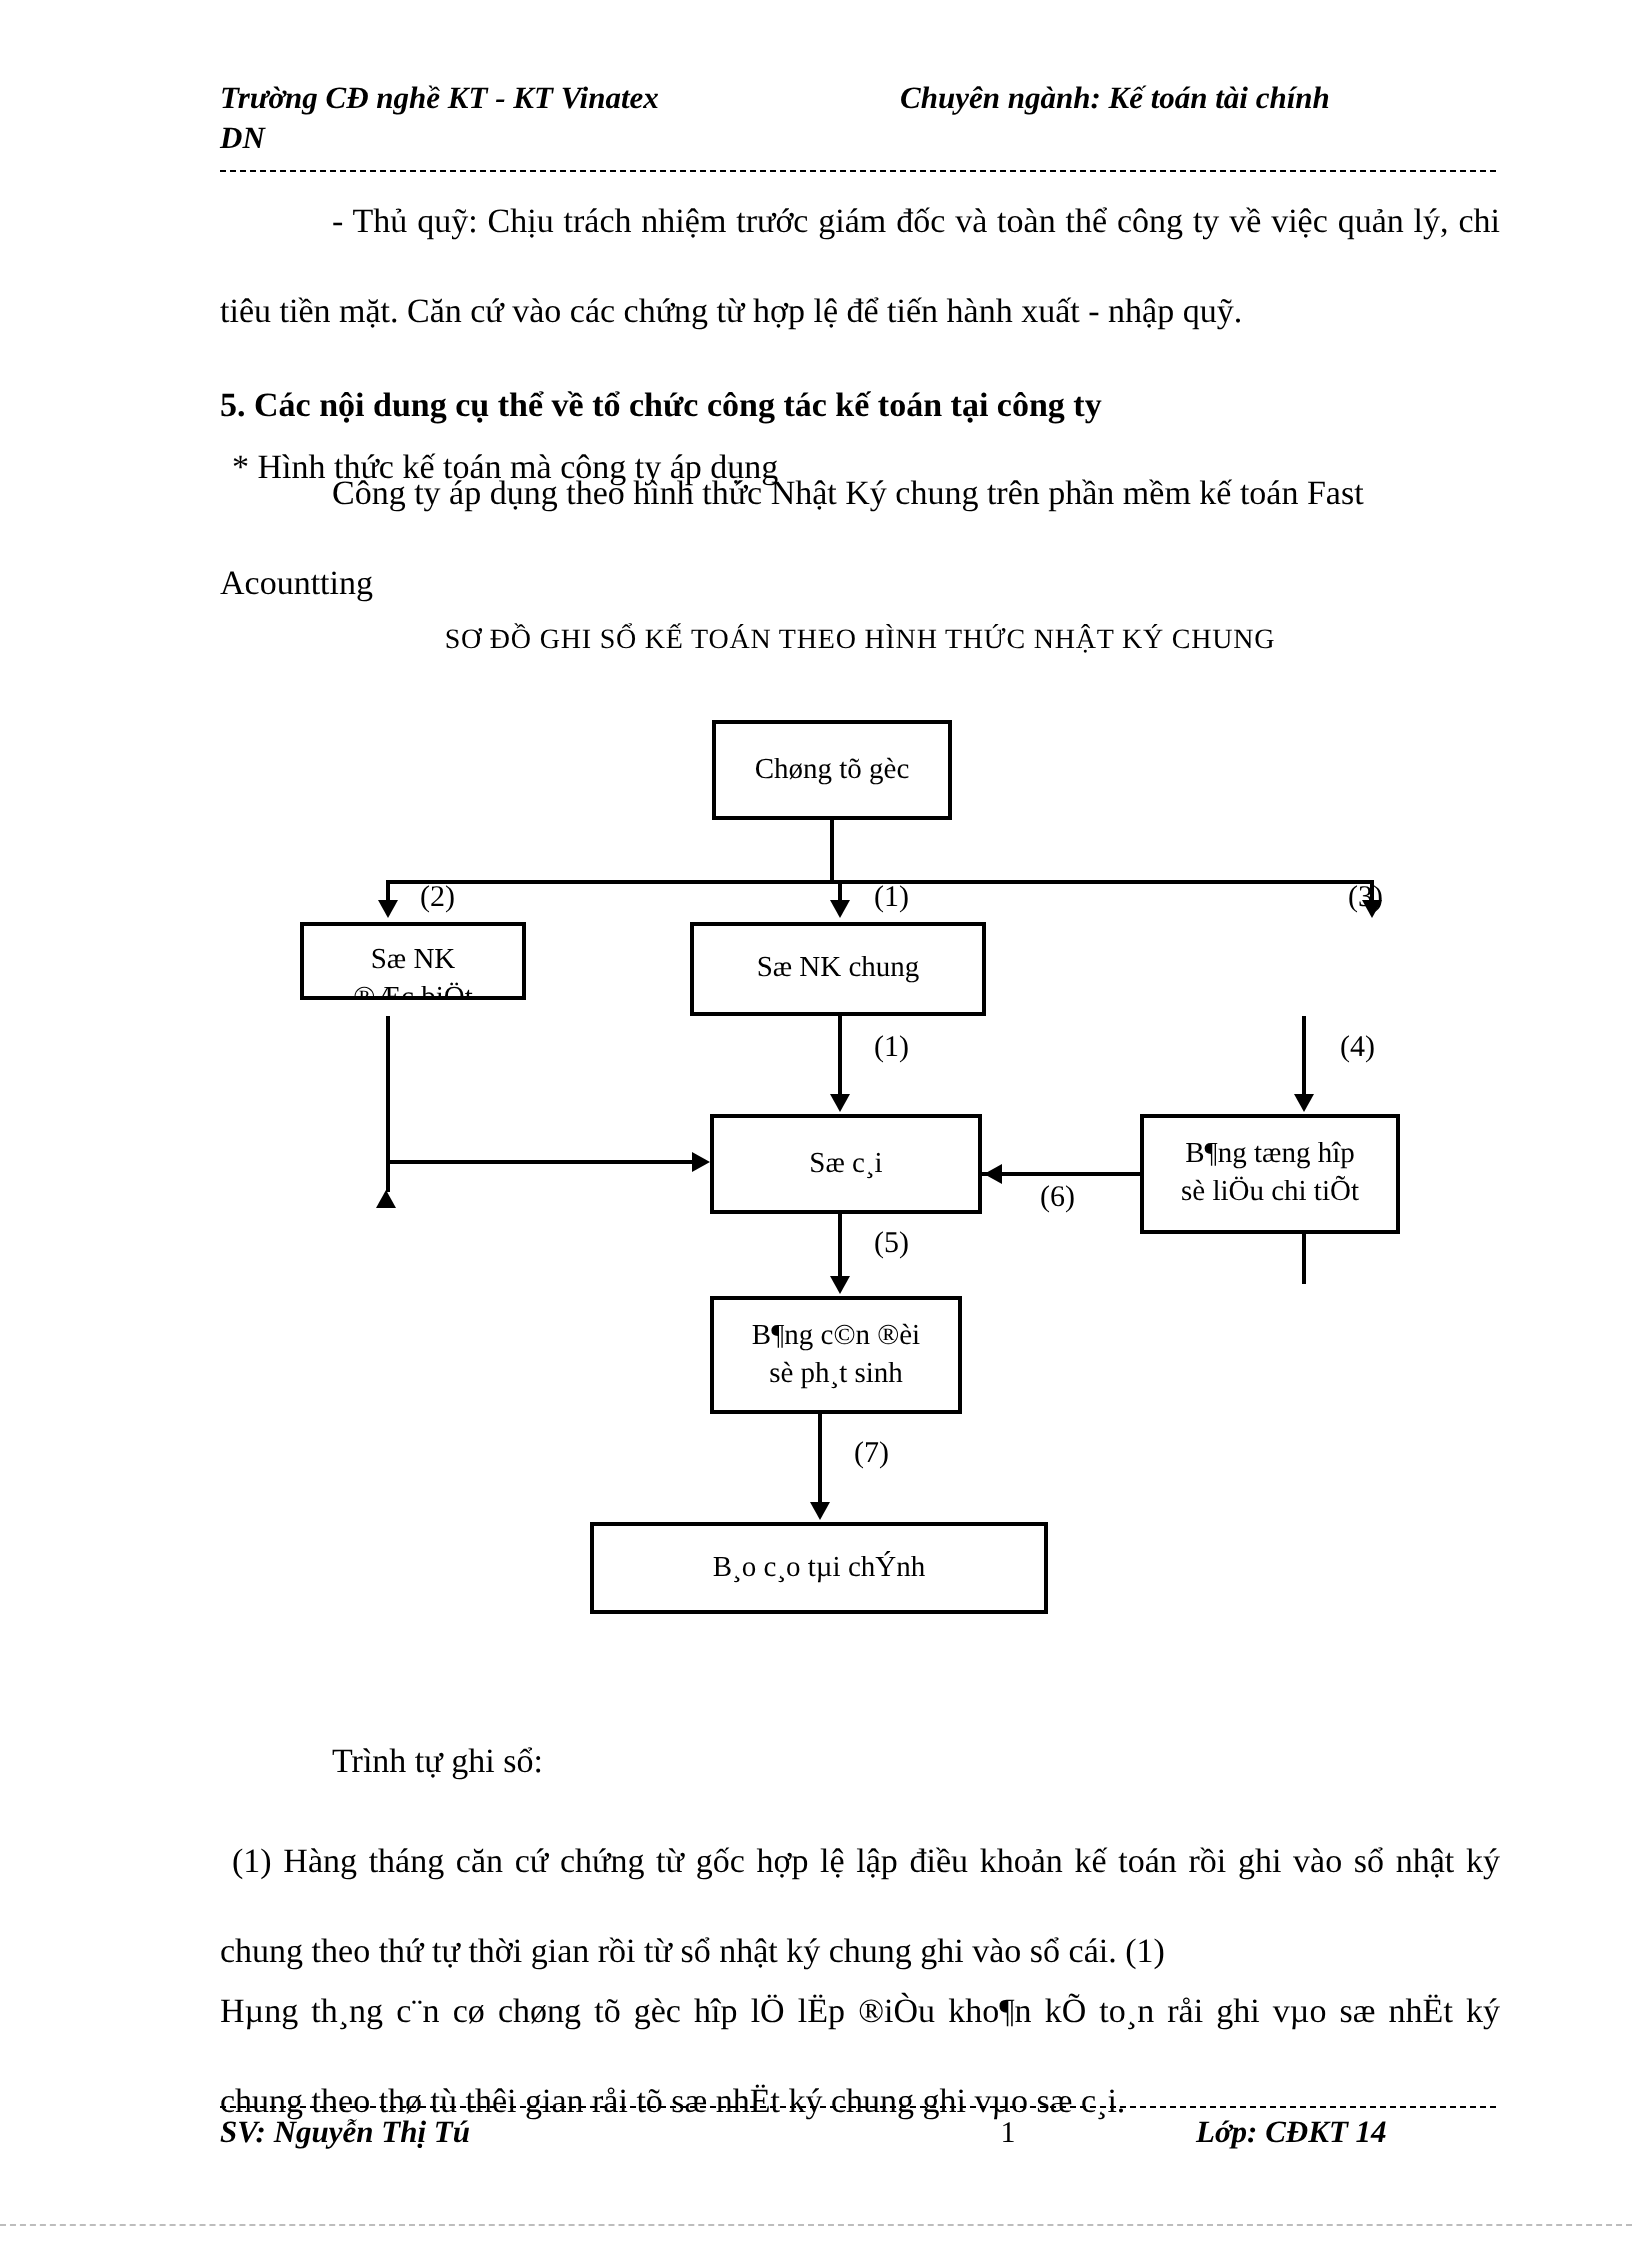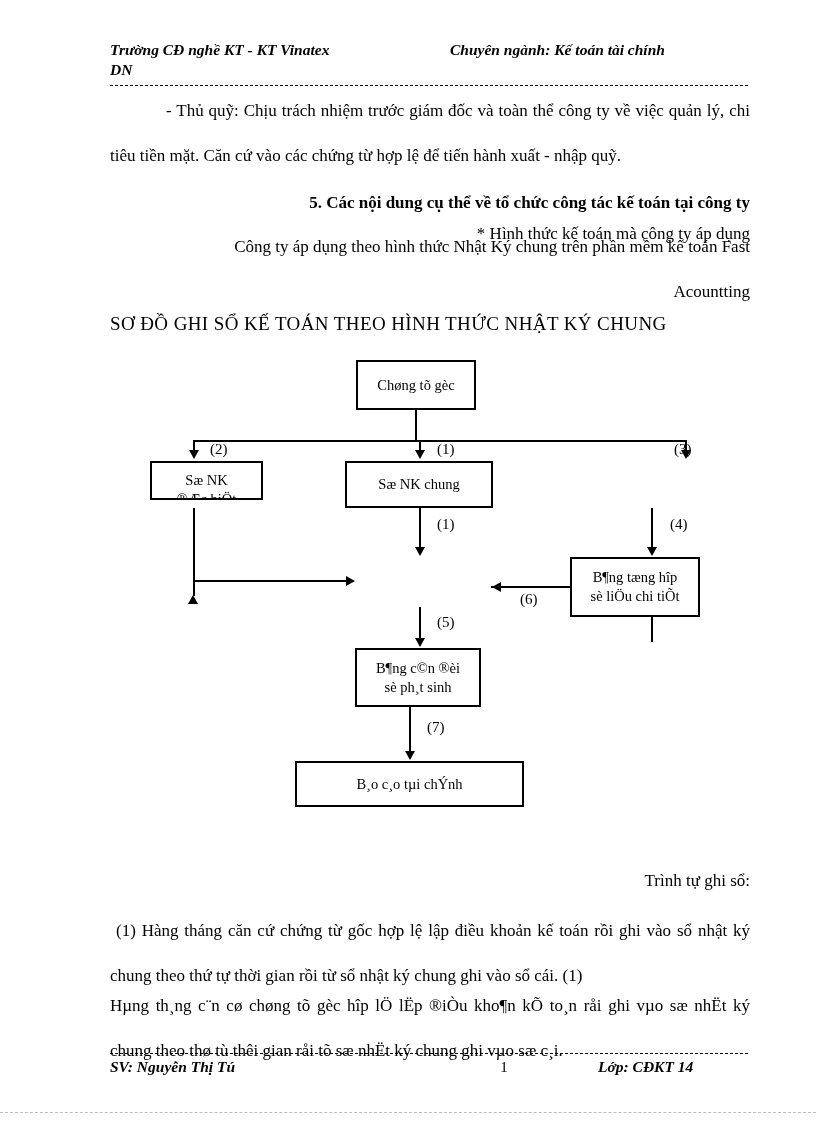--- a/index.html
+++ b/index.html
@@ -31,33 +31,33 @@
 
   
   .body-block { position:absolute; left:110px; width:640px; }
   p.t {
     margin:0;
     font-size:17px;
     line-height:45px;
     text-align:justify;
     text-justify:inter-word;
   }
-  p.t.nj { text-align:right; }
+  p.t.nj { text-align:left; }
   .ind-lg { text-indent:56px; }
   .ind-sm { text-indent:6px; }
   .bold { font-weight:bold; }
 
   .para1 { top:88px; }
   .head5 { top:180px; }
   .star  { top:211px; }
   .para2 { top:224px; }
   .diagram-title {
     position:absolute; left:110px; top:313px; width:640px;
-    text-align:left;
-    font-size:19px;
+    text-align:center;
+    font-size:14px;
     letter-spacing:0.4px;
   }
 
   
   .diagram { position:absolute; left:0; top:0; width:816px; height:1123px; }
   .node {
     position:absolute;
     border:2.2px solid #000;
     background:#fff;
     box-sizing:border-box;
@@ -228,20 +228,25 @@
       </span>
     </div>
 
     <div class="node" id="n-nkchung">
       <span class="lines">
         <span>Sæ NK chung</span>
       </span>
     </div>
 
 
+    <div class="node" id="n-socai">
+      <span class="lines">
+        <span>Sæ c¸i</span>
+      </span>
+    </div>
 
     <div class="node" id="n-bangth">
       <span class="lines">
         <span>B¶ng tæng hîp</span>
         <span class="l2">sè liÖu chi tiÕt</span>
       </span>
     </div>
 
     <div class="node" id="n-bangcd">
       <span class="lines">

